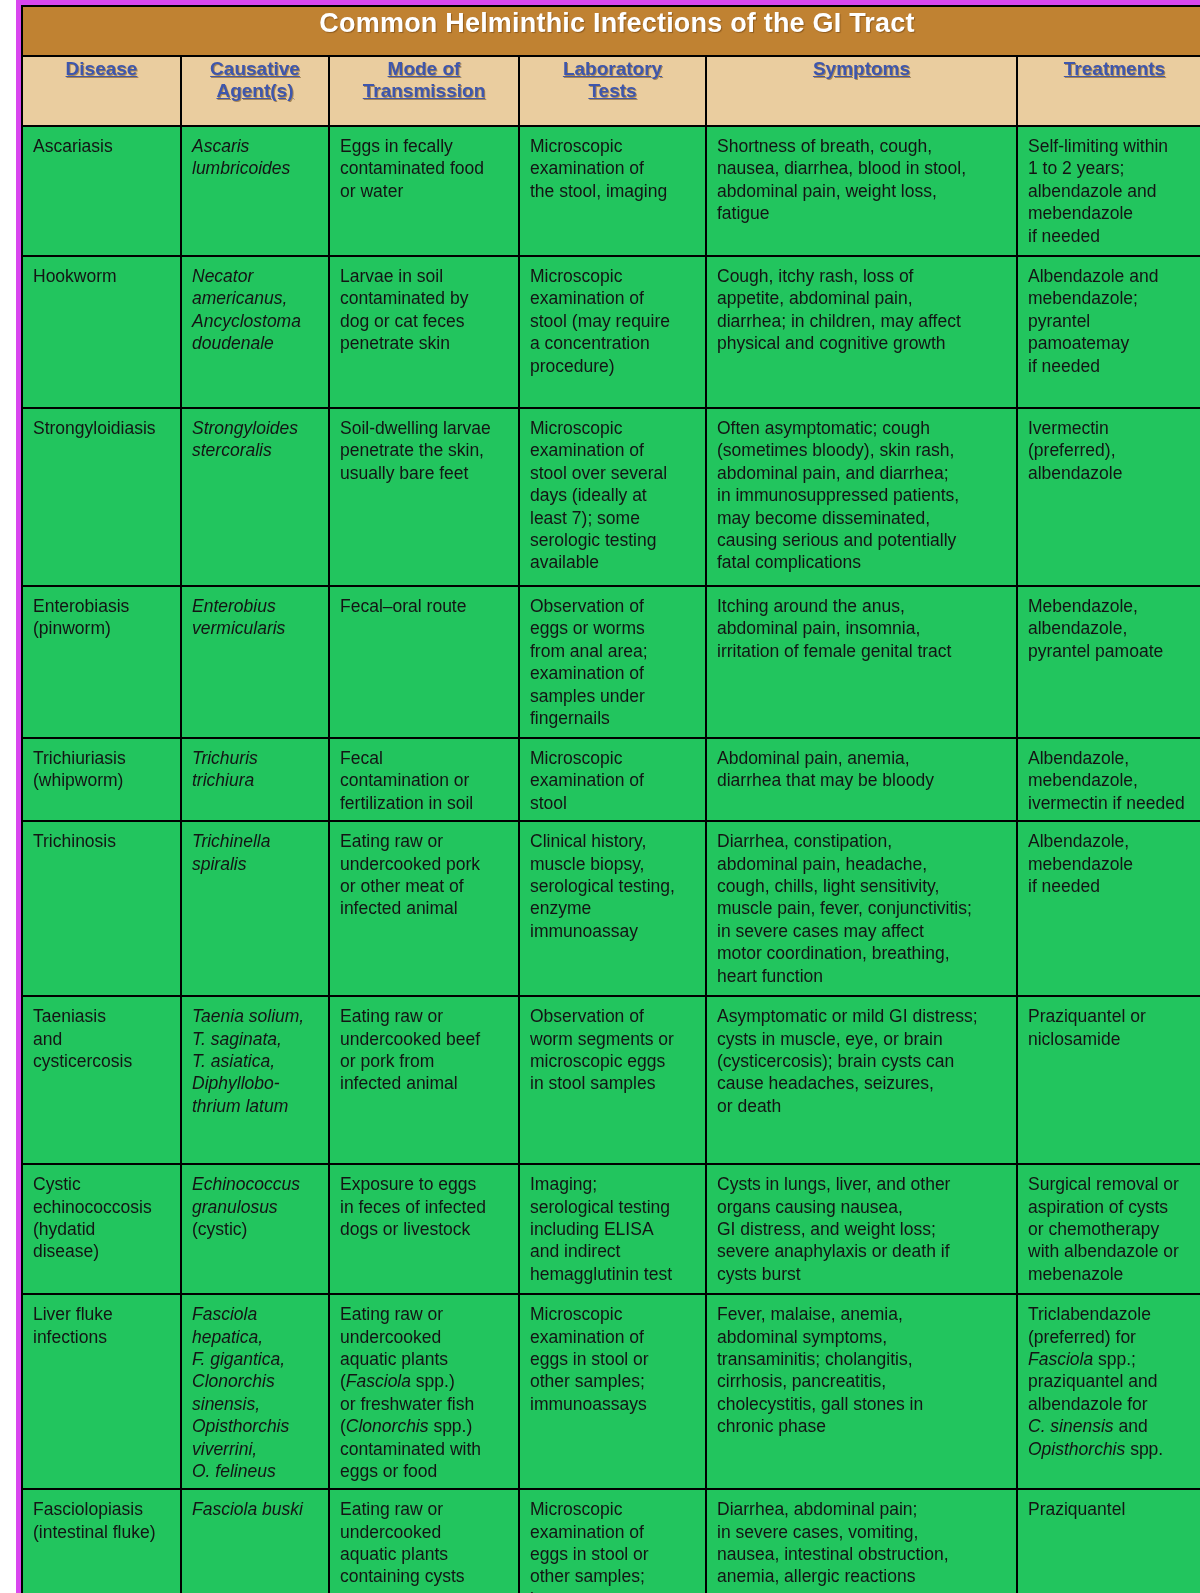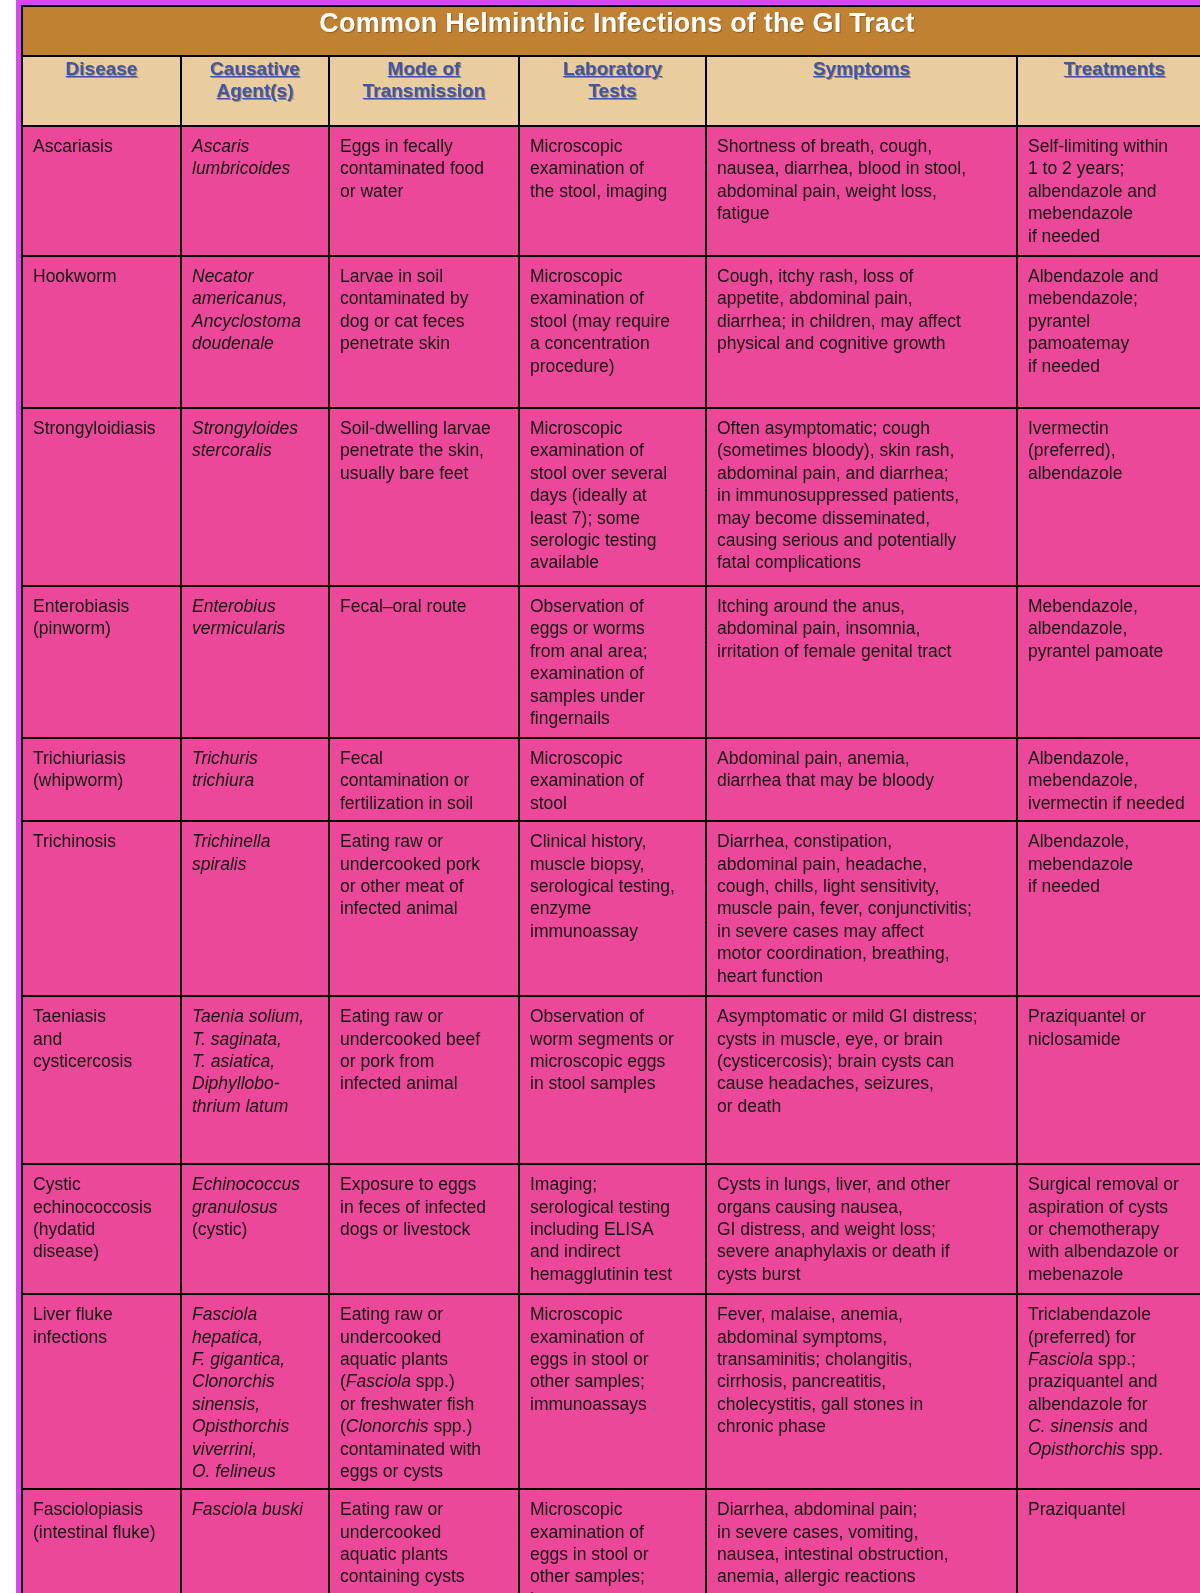--- a/index.html
+++ b/index.html
@@ -39,21 +39,21 @@
     font-size: 19px;
     text-align: center;
     vertical-align: middle;
     white-space: pre-wrap;
     height: 70px;
     text-shadow: 1px 1px 0 rgba(112, 78, 26, 0.55);
     border-bottom: 3px solid #000000;
     text-decoration: underline;
   }
   td.body-cell {
-    background: #ec4899;
+    background: #22c55e;
     color: #141414;
     font-size: 17.5px;
     line-height: 1.28;
     padding: 8px 8px 6px 10px;
     white-space: pre-wrap;
     overflow: hidden;
   }
 </style>
 </head>
 <body>
@@ -278,21 +278,21 @@
 Opisthorchis
 viverrini,
 O. felineus</i></td>
           <td class="body-cell"><span>Eating raw or
 undercooked
 aquatic plants
 (</span><i>Fasciola</i><span> spp.)
 or freshwater fish
 (</span><i>Clonorchis</i><span> spp.)
 contaminated with
-eggs or cysts</span></td>
+eggs or food</span></td>
           <td class="body-cell"><span>Microscopic
 examination of
 eggs in stool or
 other samples;
 immunoassays</span></td>
           <td class="body-cell"><span>Fever, malaise, anemia,
 abdominal symptoms,
 transaminitis; cholangitis,
 cirrhosis, pancreatitis,
 cholecystitis, gall stones in

